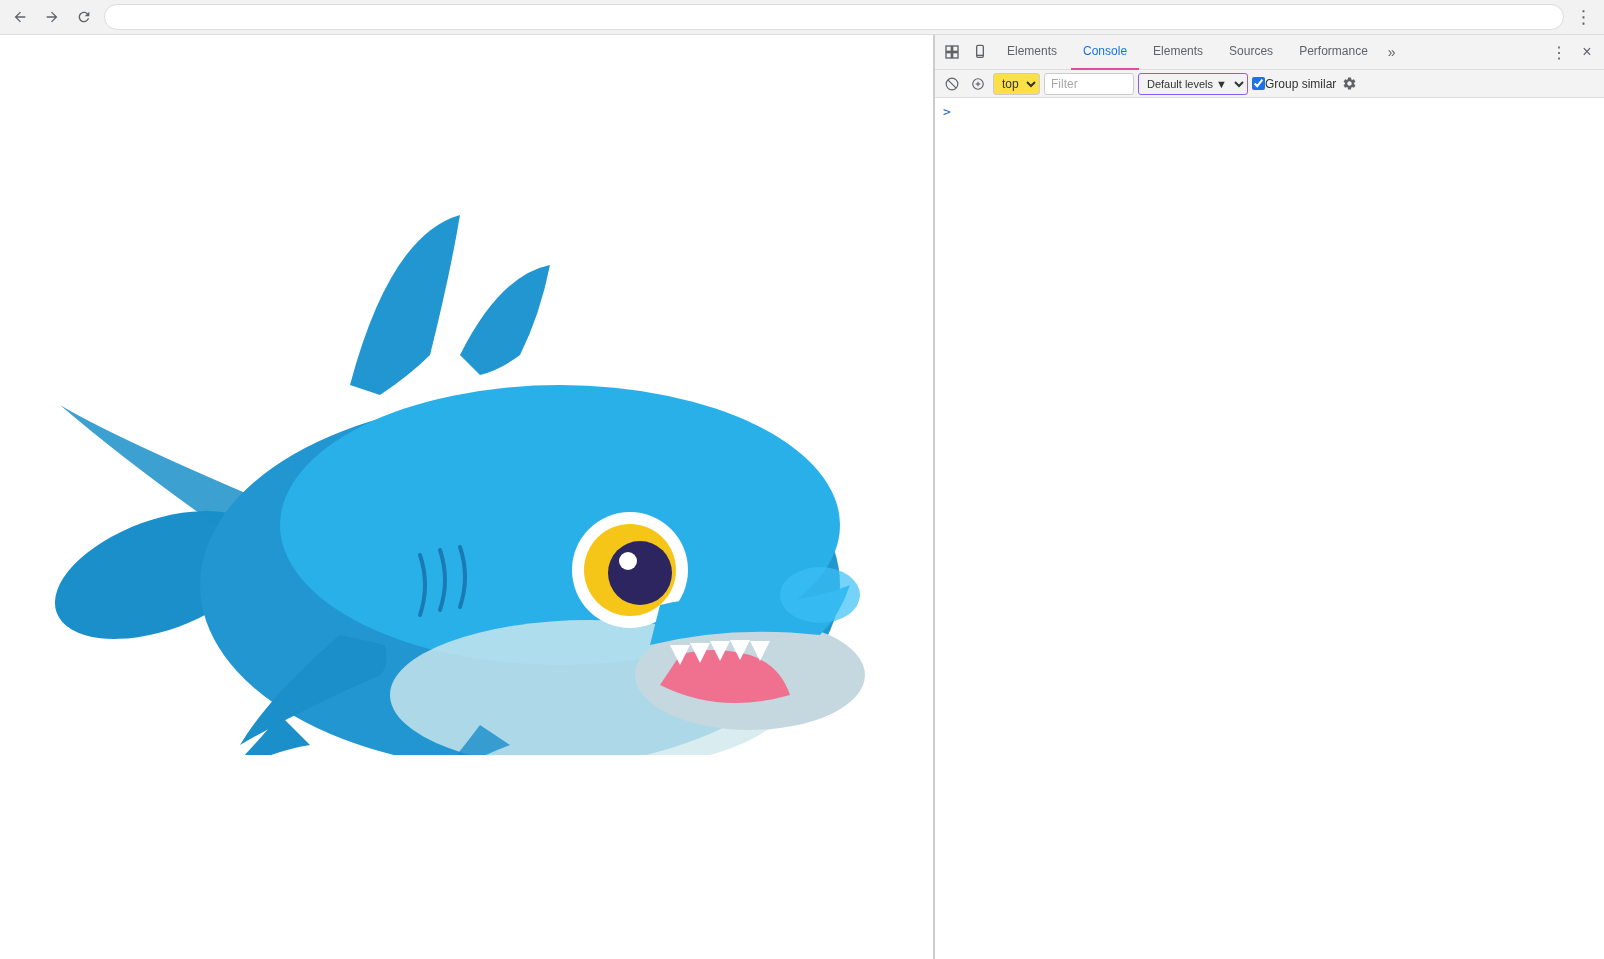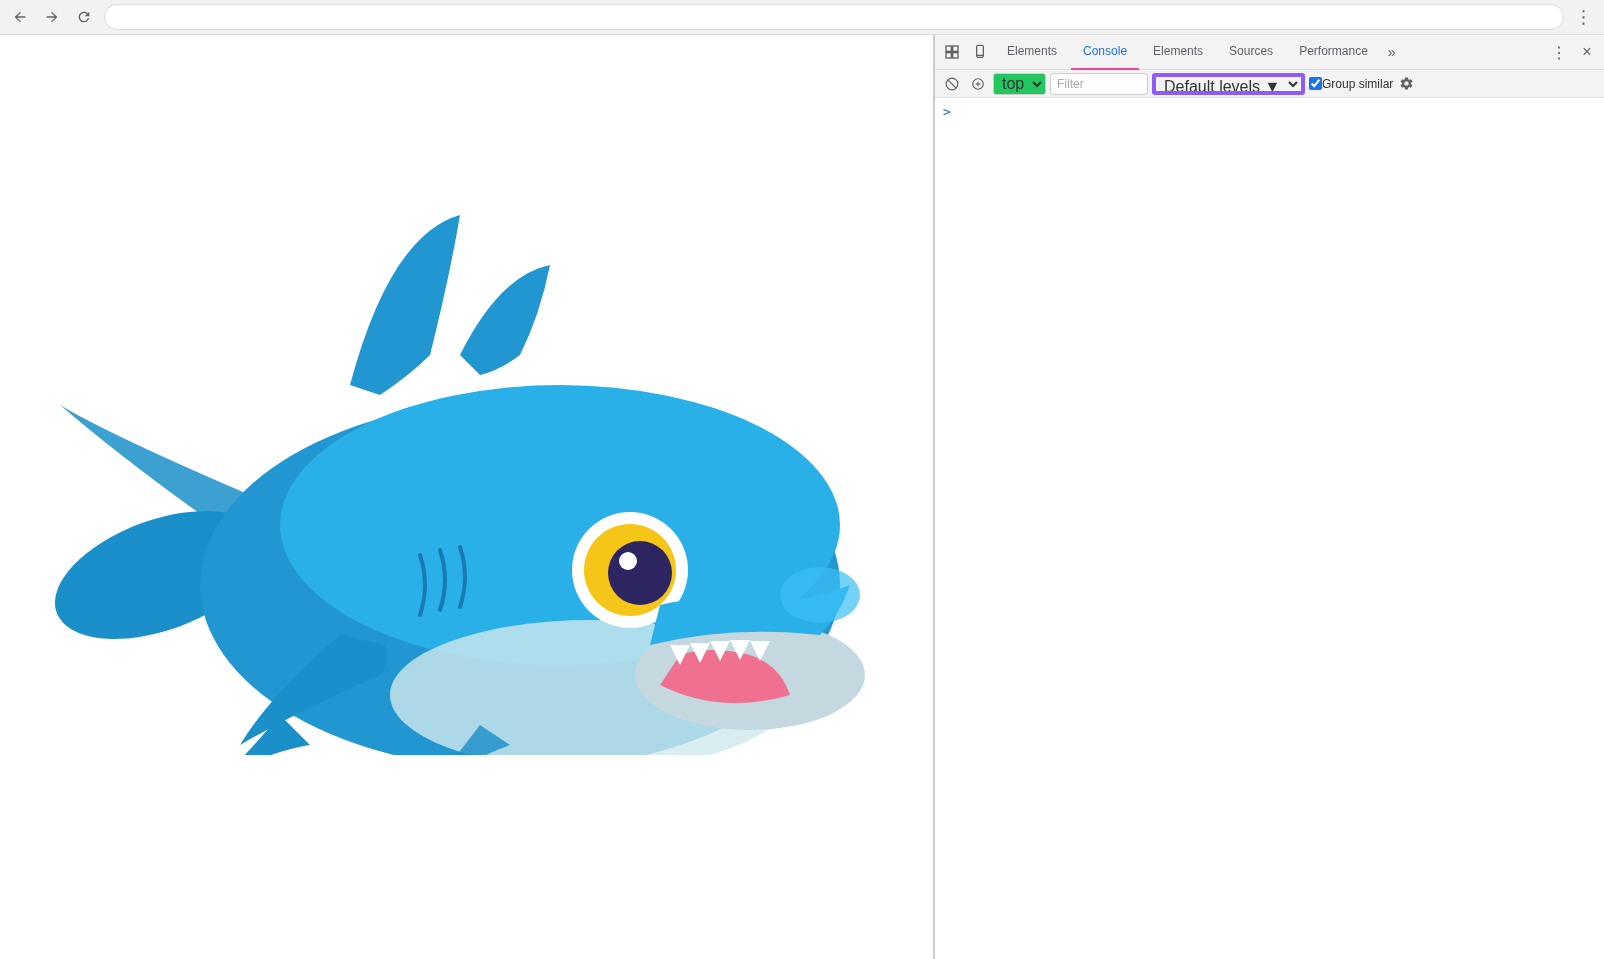--- a/index.html
+++ b/index.html
@@ -149,45 +149,45 @@
       width: 22px; height: 22px;
       border: none; background: none;
       cursor: pointer;
       display: flex; align-items: center; justify-content: center;
       border-radius: 3px;
       color: #5f6368;
       font-size: 13px;
     }
     .context-select {
       height: 22px;
-      background: #22c55e;
+      background: #fde047;
       border: 1px solid #ccc;
       border-radius: 3px;
-      font-size: 16px;
+      font-size: 12px;
       color: #333;
       padding: 0 4px;
       cursor: pointer;
     }
     .filter-input {
       height: 22px;
       background: #fff;
       border: 1px solid #ccc;
       border-radius: 3px;
       font-size: 12px;
       color: #1d4ed8;
       padding: 0 6px;
-      width: 98px;
+      width: 90px;
     }
     .filter-input::placeholder { color: #aaa; }
     .levels-select {
       height: 22px;
       background: #f3f3f3;
-      border: 4px solid #8b5cf6;
+      border: 1px solid #8b5cf6;
       border-radius: 3px;
-      font-size: 16px;
+      font-size: 11px;
       color: #333;
       padding: 0 4px;
       cursor: pointer;
     }
     .group-similar {
       display: flex; align-items: center; 
       font-size: 12px; color: #333;
     }
     .group-checkbox {
       width: 13px; height: 13px;

